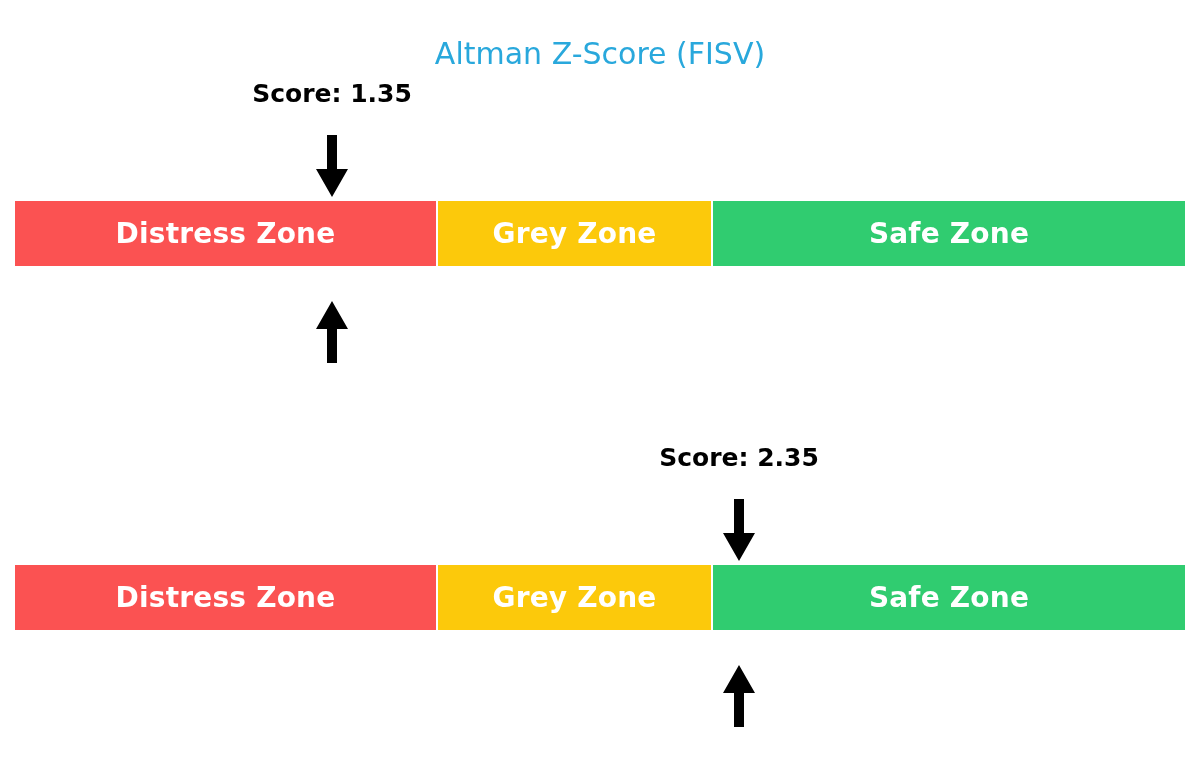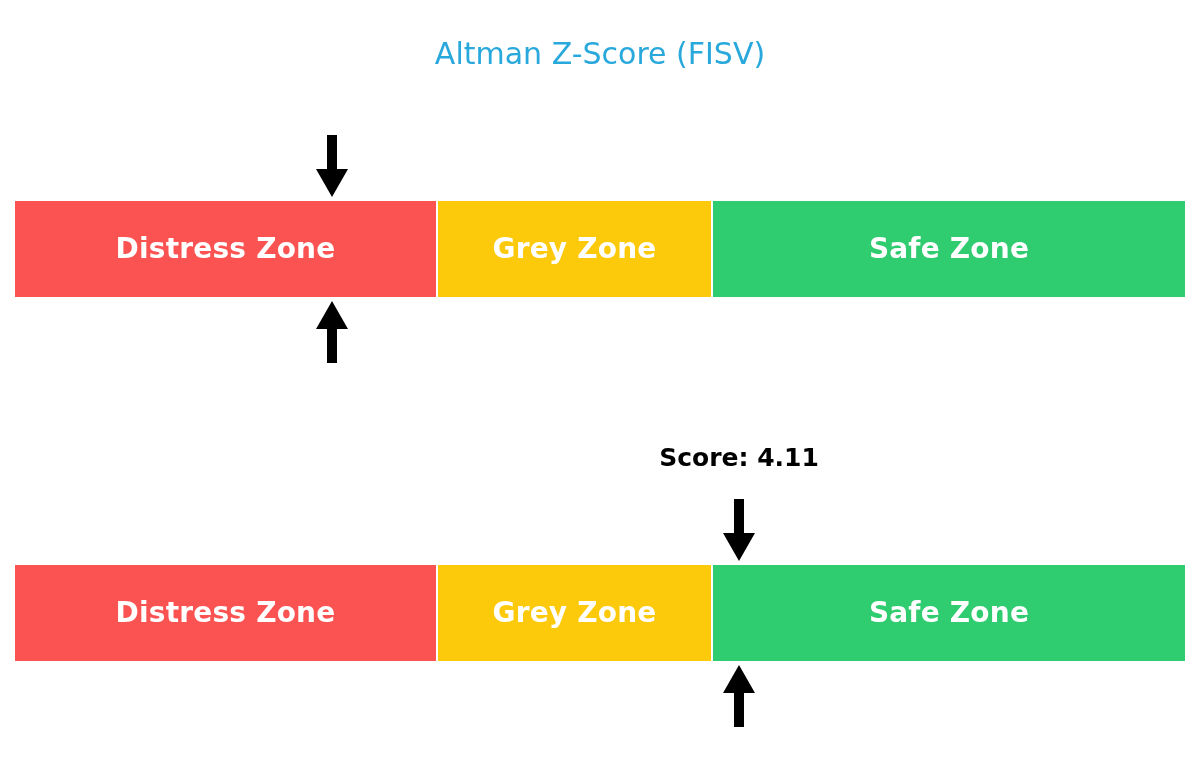--- a/index.html
+++ b/index.html
@@ -44,21 +44,21 @@
     font-weight: bold;
     line-height: 1;
     white-space: nowrap;
     transform: translateX(-50%);
   }
 
   .zone-bar {
     position: absolute;
     left: 15px;
     width: 1170px;
-    height: 96px;
+    height: 65px;
     display: flex;
     flex-direction: row;
   }
 
   .zone-segment {
     height: 100%;
     display: flex;
     align-items: center;
     justify-content: center;
     box-sizing: border-box;
@@ -84,20 +84,21 @@
   }
   .marker-arrow svg { display: block; width: 100%; height: 100%; }
 </style>
 </head>
 <body>
 
 <div class="gauge-figure" id="gauge-fisv">
 
   <div class="chart-title" style="top: 16px;">Altman Z-Score (FISV)</div>
 
+  <div class="score-label" style="left: 332px; top: 58px;">Score: 1.35</div>
 
   <div class="marker-arrow" style="left: 332px; top: 112px;">
     <svg viewBox="0 0 40 62" preserveAspectRatio="none" aria-hidden="true">
       <polygon points="15,0 25,0 25,34 36,34 20,62 4,34 15,34" fill="#000000"></polygon>
     </svg>
   </div>
 
   <div class="zone-bar" style="top: 178px;">
     <div class="zone-segment" style="width: 423px; background: #fb5252;">
       <span class="zone-label">Distress Zone</span>
@@ -114,21 +115,21 @@
     <svg viewBox="0 0 40 62" preserveAspectRatio="none" aria-hidden="true">
       <polygon points="20,0 36,28 25,28 25,62 15,62 15,28 4,28" fill="#000000"></polygon>
     </svg>
   </div>
 
 </div>
 
 <div class="gauge-figure" id="gauge-g">
 
 
-  <div class="score-label" style="left: 739px; top: 58px;">Score: 4.11</div>
+  <div class="score-label" style="left: 739px; top: 58px;">Score: 2.35</div>
 
   <div class="marker-arrow" style="left: 739px; top: 112px;">
     <svg viewBox="0 0 40 62" preserveAspectRatio="none" aria-hidden="true">
       <polygon points="15,0 25,0 25,34 36,34 20,62 4,34 15,34" fill="#000000"></polygon>
     </svg>
   </div>
 
   <div class="zone-bar" style="top: 178px;">
     <div class="zone-segment" style="width: 423px; background: #fb5252;">
       <span class="zone-label">Distress Zone</span>

